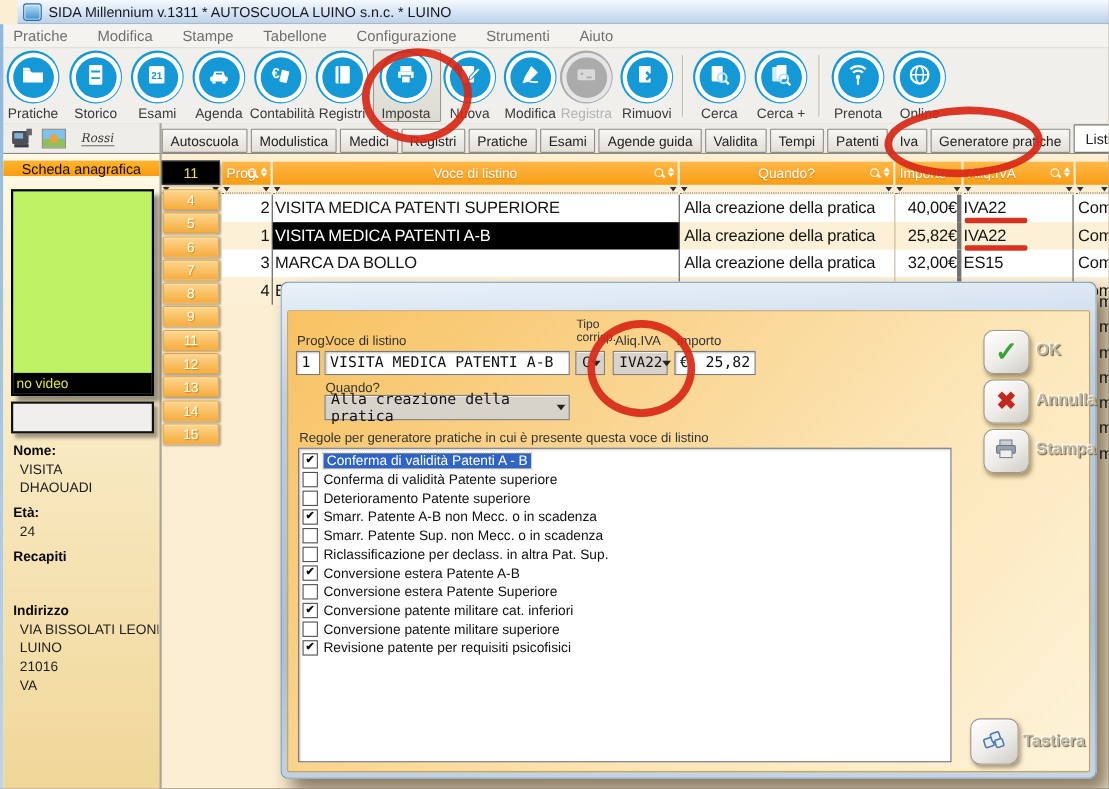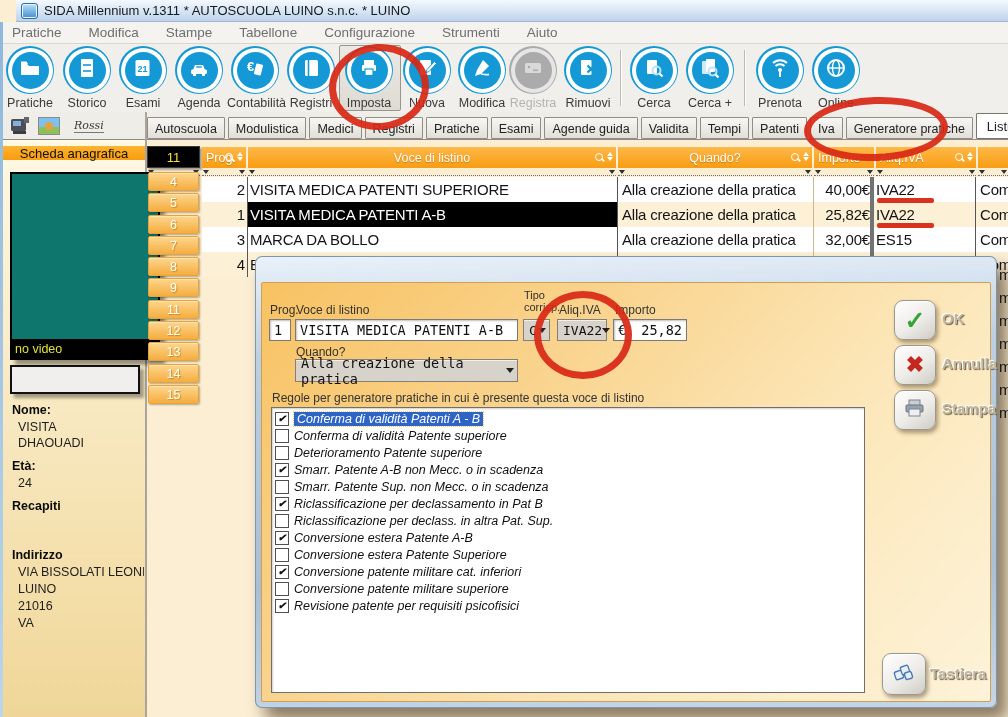--- a/index.html
+++ b/index.html
@@ -30,21 +30,21 @@
   .tabs{position:absolute;left:147px;top:4px;display:flex;gap:3px;align-items:flex-end;height:23px;}
   .tab{height:19px;padding:1px 7px 0;background:linear-gradient(#F8F7F4,#E2DFD8);border:1px solid #8F8D86;
        font-size:12.5px;color:#222;white-space:nowrap;display:flex;align-items:center;border-radius:1px;}
   .tab.selected{background:#fff;height:23px;font-size:13px;padding:1px 10px 0;position:relative;z-index:2;border-color:#77756E;}
   
   .leftstrip{left:0;top:22px;width:3px;height:695px;background:linear-gradient(#8FB8DD,#BBD5EA);}
   .sidebar-bg{left:3px;top:140px;width:143px;height:577px;background:linear-gradient(#FEF8E4,#F3DCA4 85%,#EFD698);}
   .sdivider{left:145px;top:112px;width:2px;height:605px;background:#A9A59D;}
   .sheader{left:3px;top:146px;width:142px;height:14px;background:linear-gradient(#FFB42E,#F89C10);
            color:#101010;font-size:13px;display:flex;align-items:center;justify-content:center;}
-  .photo{left:10px;top:172px;width:126px;height:184px;background:#0f766e;border:2px solid #000;box-shadow:5px 5px 4px rgba(0,0,0,.40);padding-left:20px;}
+  .photo{left:10px;top:172px;width:126px;height:184px;background:#bef264;border:2px solid #000;box-shadow:5px 5px 4px rgba(0,0,0,.40);}
   .novideo{position:absolute;left:0;bottom:0;width:100%;height:19px;background:#000;color:#DFE33A;font-size:12.5px;
            display:flex;align-items:center;padding-left:3px;box-sizing:border-box;}
   .sign{left:10px;top:365px;width:126px;height:25px;background:#F0EFED;border:2px solid #111;box-shadow:4px 4px 3px rgba(0,0,0,.35);}
   .slabel{font-size:12.5px;font-weight:bold;color:#0A0A0A;}
   .svalue{font-size:12.5px;color:#1E1E1E;white-space:nowrap;overflow:hidden;}
   
   .black11{left:147px;top:146px;width:53px;height:22px;background:#000;border:1px solid #3A3A3A;color:#EFE23B;
            font-size:13px;display:grid;place-items:center;box-shadow:2px 2px 2px rgba(0,0,0,.35);box-sizing:border-box;}
   .hcell{top:147px;height:21px;background:linear-gradient(#FFB848,#F89D14);color:#FFF;font-size:12.5px;
          display:flex;align-items:center;justify-content:center;position:absolute;text-shadow:0 1px 1px rgba(160,90,0,.55);box-sizing:border-box;}
@@ -85,21 +85,21 @@
           background:linear-gradient(130deg,#F8C262 0%,#F9D28A 30%,#FCE7BA 65%,#FDF3D9 100%);}
   .flabel{position:absolute;font-size:12px;color:#333;}
   .finput{position:absolute;background:#fff;border:1px solid #7A7A7A;box-shadow:inset 1px 1px 2px rgba(0,0,0,.25);
           font-family:"DejaVu Sans Mono",monospace;font-size:13.5px;color:#111;display:flex;align-items:center;
           padding:0 4px;box-sizing:border-box;}
   .fdrop{position:absolute;background:#D7D3CB;border:1px solid #848078;box-shadow:inset 0 1px 0 #F2F0EC;
          font-family:"DejaVu Sans Mono",monospace;font-size:13px;color:#111;display:flex;align-items:center;
          justify-content:space-between;padding:0 3px 0 5px;box-sizing:border-box;}
   .dar{width:0;height:0;border-left:4px solid transparent;border-right:4px solid transparent;border-top:5px solid #222;}
   .rules-box{position:absolute;left:9px;top:124px;width:592px;height:284px;background:#fff;border:1px solid #6F6F6F;
-             box-shadow:inset 1px 1px 2px rgba(0,0,0,.2);overflow:hidden;font-style:italic;}
+             box-shadow:inset 1px 1px 2px rgba(0,0,0,.2);overflow:hidden;}
   .rule{display:flex;align-items:center;height:17px;gap:5px;padding-left:3px;}
   .rule-label{font-size:12.5px;color:#111;white-space:nowrap;}
   .rule-label.sel{background:#2E64C5;color:#fff;padding:0 3px;outline:1px dotted #F3D06A;}
   .cbx{width:12px;height:12px;background:#fff;border:1px solid #4F4F4F;display:inline-grid;place-items:center;
        font-size:10px;font-weight:bold;color:#111;line-height:1;flex:none;}
   .cbx[data-checked="true"]::before{content:"✔";}
   .sqbtn{position:absolute;width:40px;height:38px;border-radius:9px;border:1px solid #9B9890;
          background:linear-gradient(145deg,#FFFFFF,#EEECE8 55%,#CFCCC6);display:grid;place-items:center;
          box-shadow:2px 3px 4px rgba(70,50,20,.45), inset 0 1px 0 #fff;}
   .okg{color:#37A437;font-size:25px;font-weight:bold;}
@@ -535,24 +535,20 @@
           </div>
         <div class="rule">
             <span class="cbx" data-checked="true"></span>
             <span class="rule-label">Smarr. Patente A-B non Mecc. o in scadenza</span>
           </div>
         <div class="rule">
             <span class="cbx" data-checked="false"></span>
             <span class="rule-label">Smarr. Patente Sup. non Mecc. o in scadenza</span>
           </div>
         <div class="rule">
-            <span class="cbx" data-checked="true"></span>
-            <span class="rule-label">Riclassificazione per declassamento in Pat B</span>
-          </div>
-        <div class="rule">
             <span class="cbx" data-checked="false"></span>
             <span class="rule-label">Riclassificazione per declass. in altra Pat. Sup.</span>
           </div>
         <div class="rule">
             <span class="cbx" data-checked="true"></span>
             <span class="rule-label">Conversione estera Patente A-B</span>
           </div>
         <div class="rule">
             <span class="cbx" data-checked="false"></span>
             <span class="rule-label">Conversione estera Patente Superiore</span>

